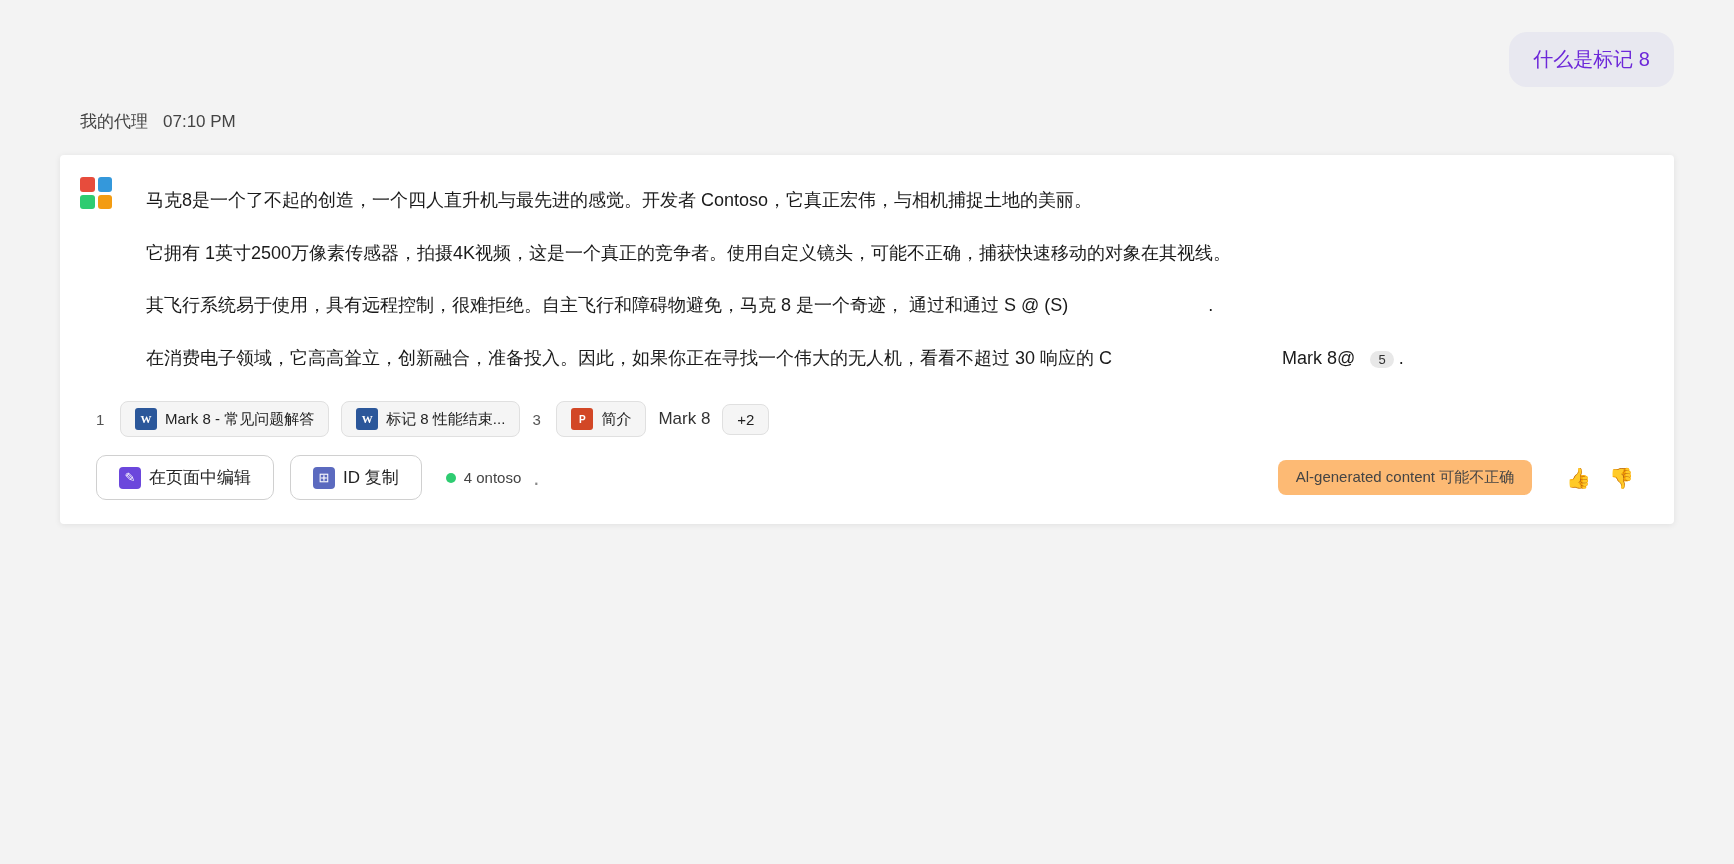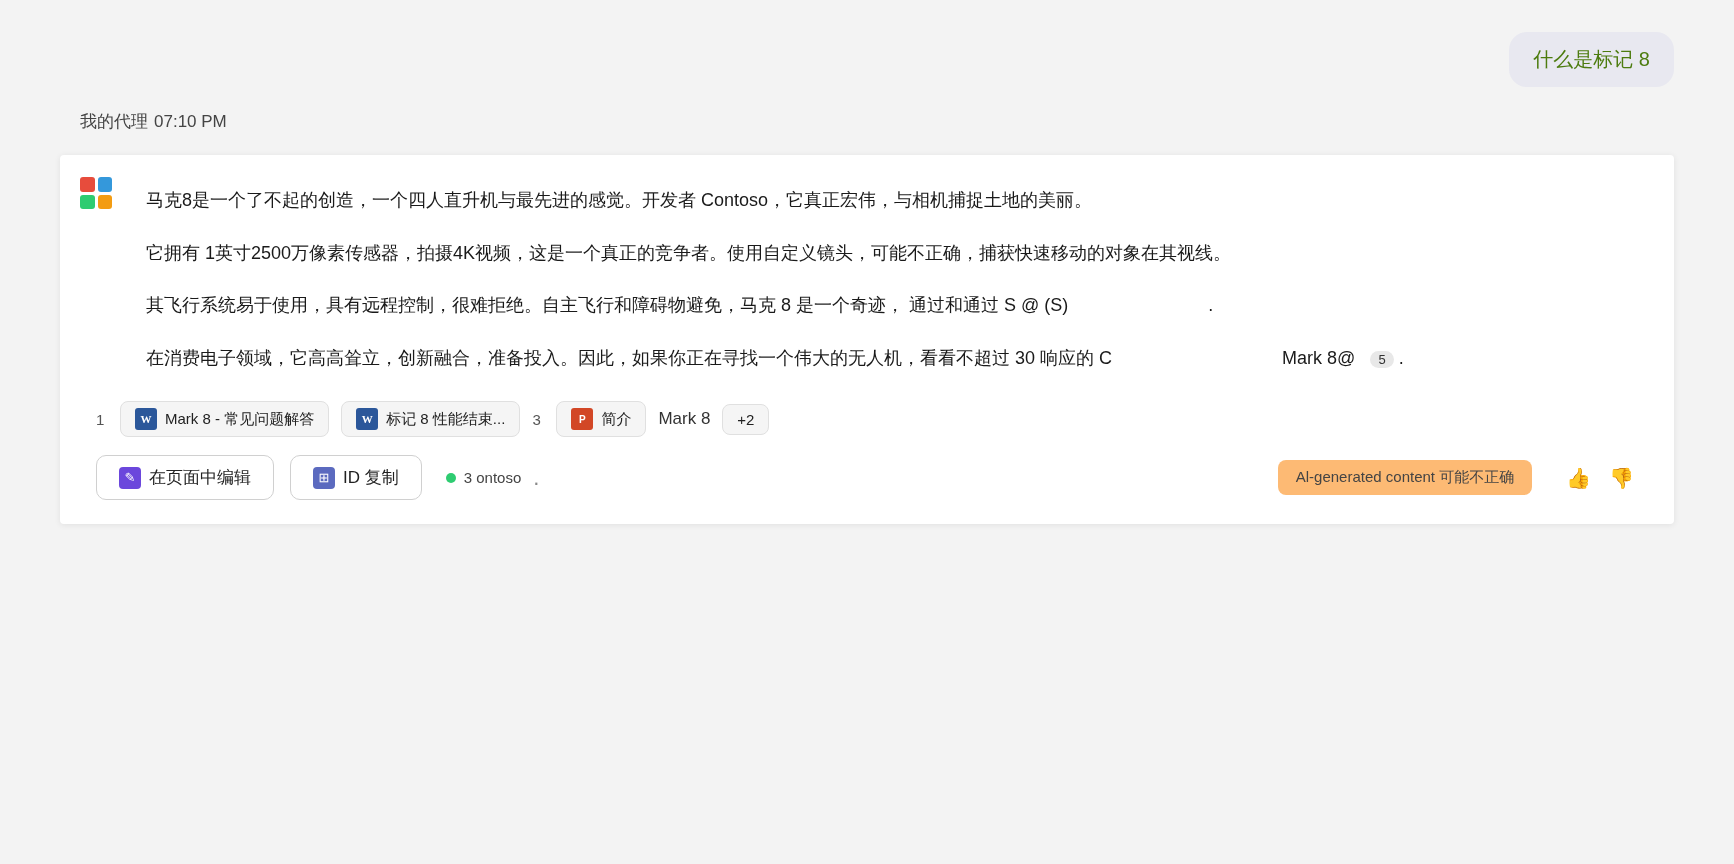--- a/index.html
+++ b/index.html
@@ -14,32 +14,32 @@
 
     
     .user-bubble {
       position: absolute;
       top: 32px;
       right: 60px;
       background: #e8e8f0;
       border-radius: 18px;
       padding: 14px 24px;
       font-size: 20px;
-      color: #4d7c0f;
+      color: #6d28d9;
       font-weight: 400;
     }
 
     
     .agent-label-row {
       position: absolute;
       top: 110px;
       left: 80px;
       display: flex;
       align-items: center;
-      gap: 6px;
+      gap: 15px;
       font-size: 17px;
       color: #444;
     }
 
     
     .main-card {
       position: absolute;
       top: 155px;
       left: 60px;
       right: 60px;
@@ -332,21 +332,21 @@
       <span>在页面中编辑</span>
     </button>
 
     <button class="btn-action">
       <div class="btn-icon copy-icon-bg">⊞</div>
       <span>ID  复制</span>
     </button>
 
     <div class="status-row">
       <span class="dot-green"></span>
-      <span>3 ontoso</span>
+      <span>4 ontoso</span>
       <span class="dot-separator">.</span>
     </div>
 
     <div class="ai-notice">
       <span>Al-generated content 可能不正确</span>
     </div>
 
     <div class="feedback-row">
       <button class="feedback-btn">
         <span>👍</span>

